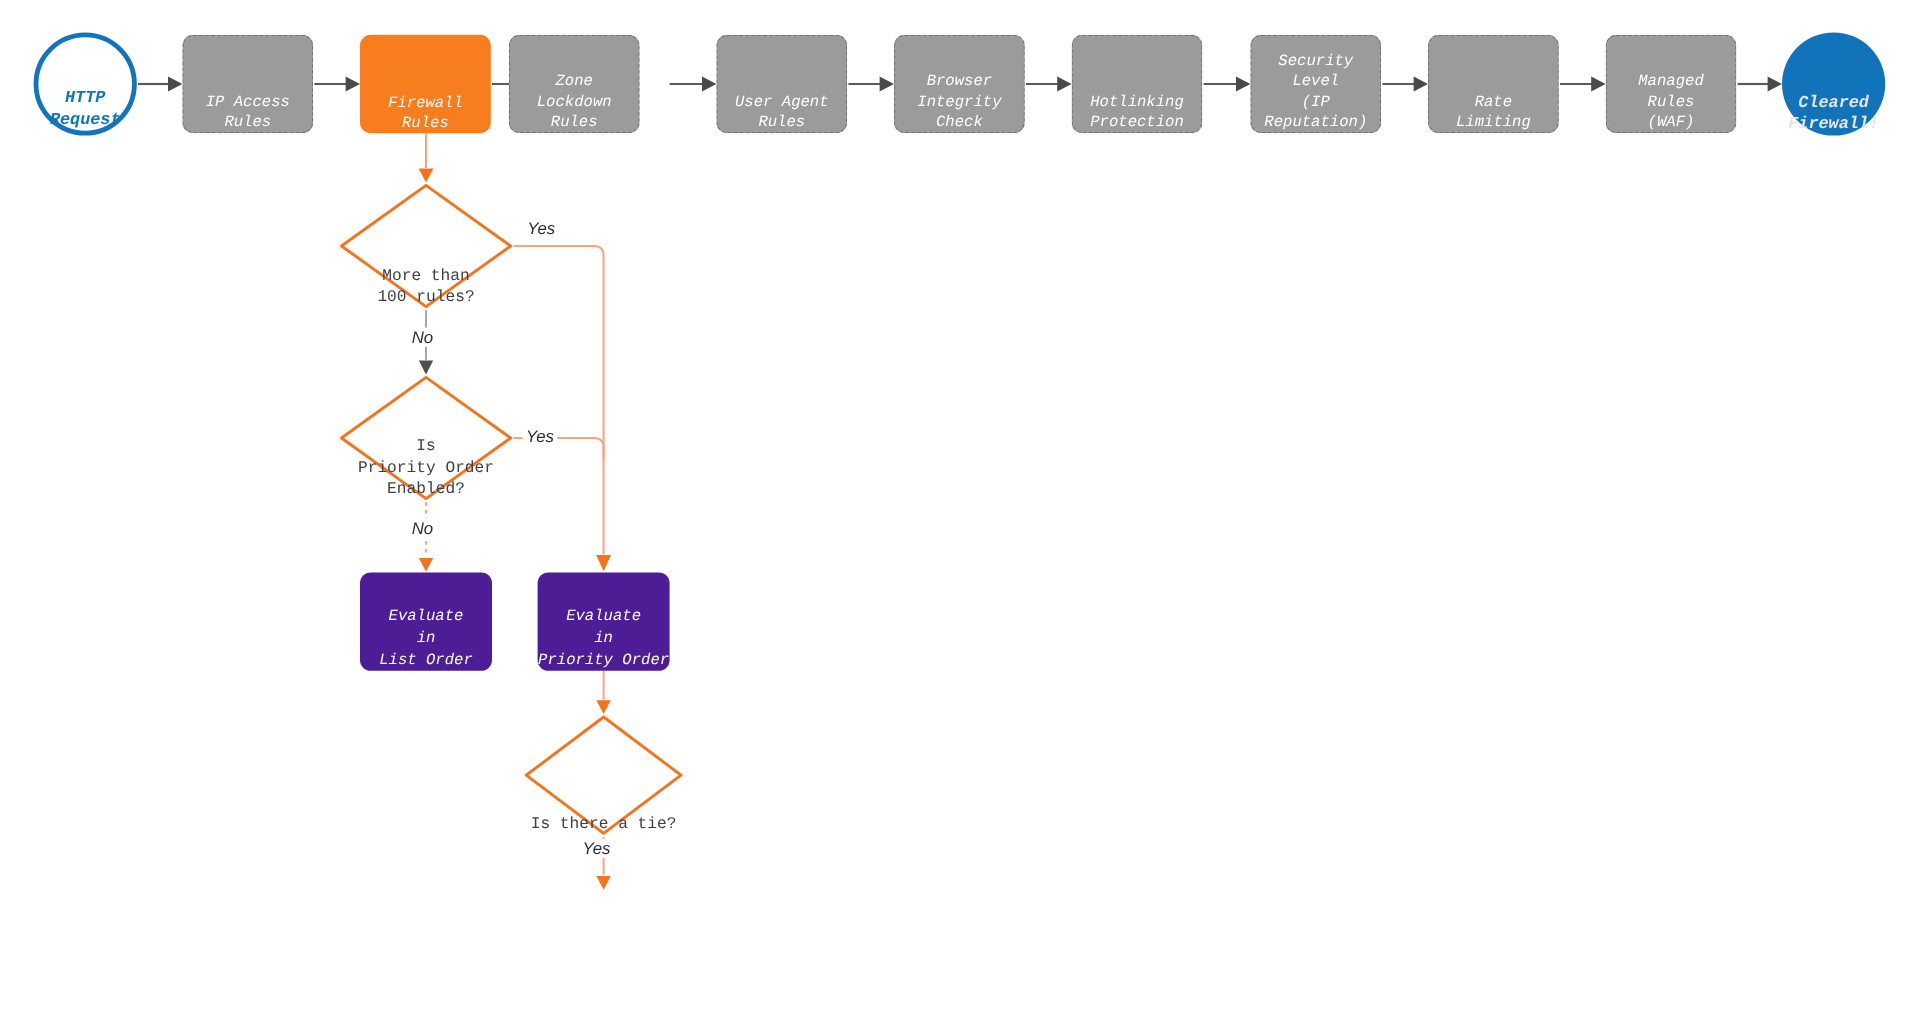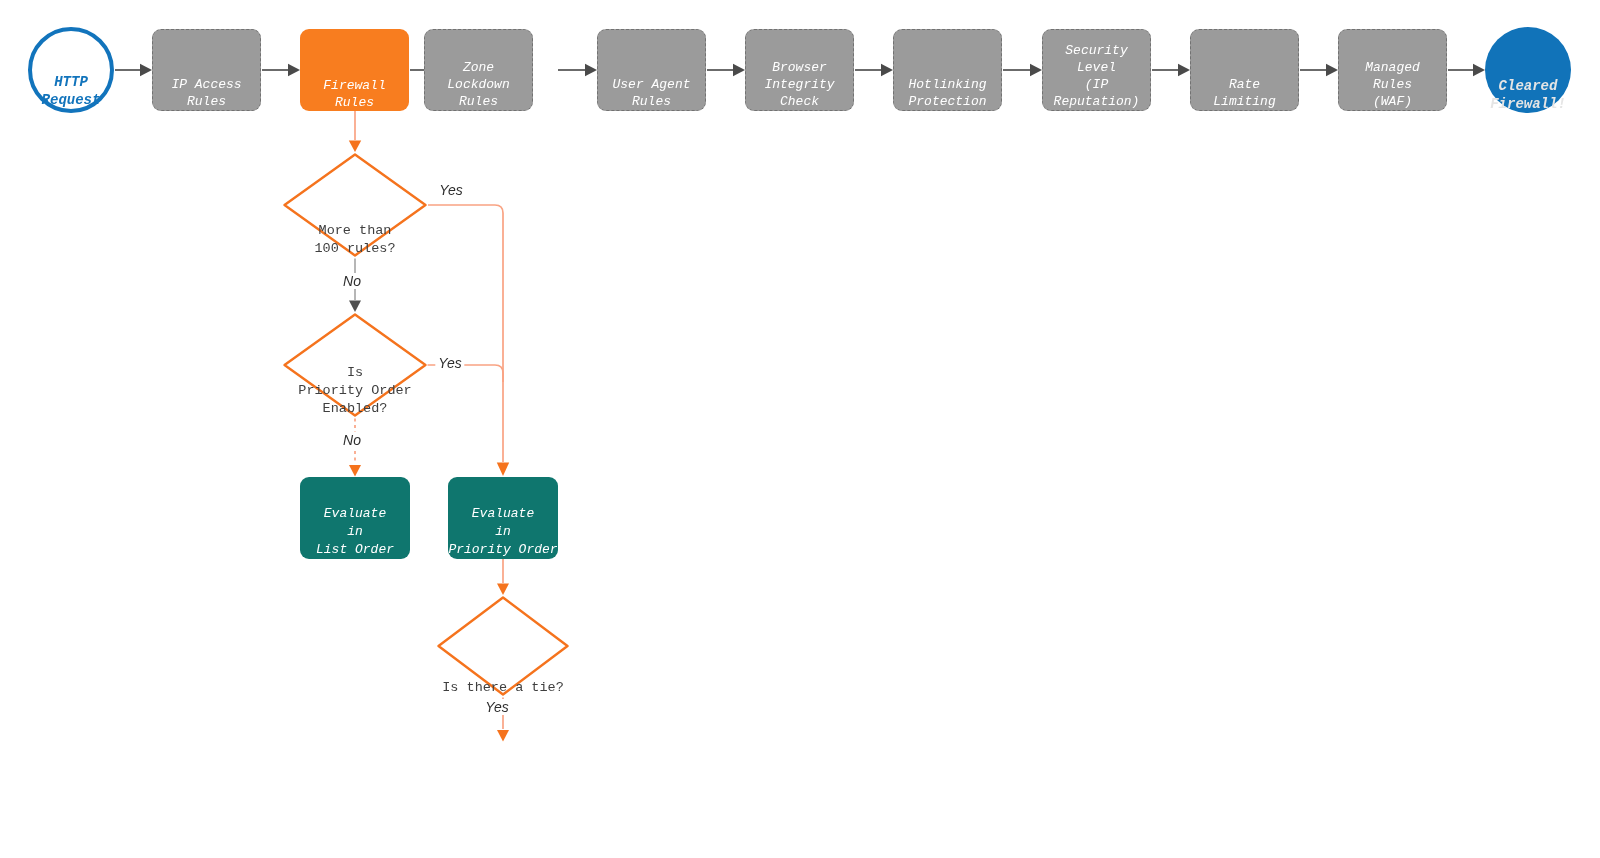--- a/index.html
+++ b/index.html
@@ -25,21 +25,21 @@
   .circle.start .lbl { color:#1274bc; }
   .circle.end { left:1485px; top:27px; background:#1173b9; }
   .circle.end .lbl { color:#e5e5e5; }
 
   
   .diamond { background:transparent; }
   .diamond svg { position:absolute; left:0; top:0; }
   .diamond .lbl { position:relative; font-size:13.5px; line-height:18px; color:#3f3f3f; }
 
   
-  .abox { width:110px; height:82px; border-radius:9px; background:#0f766e; }
+  .abox { width:110px; height:82px; border-radius:9px; background:#4c1d95; }
   .abox .lbl { font-style:italic; font-size:13px; line-height:18px; color:#ffffff; }
 
   
   .edge-label {
     position:absolute; transform:translate(-50%,-50%);
     font-style:italic; font-size:14px; color:#2e2e2e;
     background:#ffffff; padding:0 3px; line-height:16px;text-align:right;
   }
 </style>
 </head>

